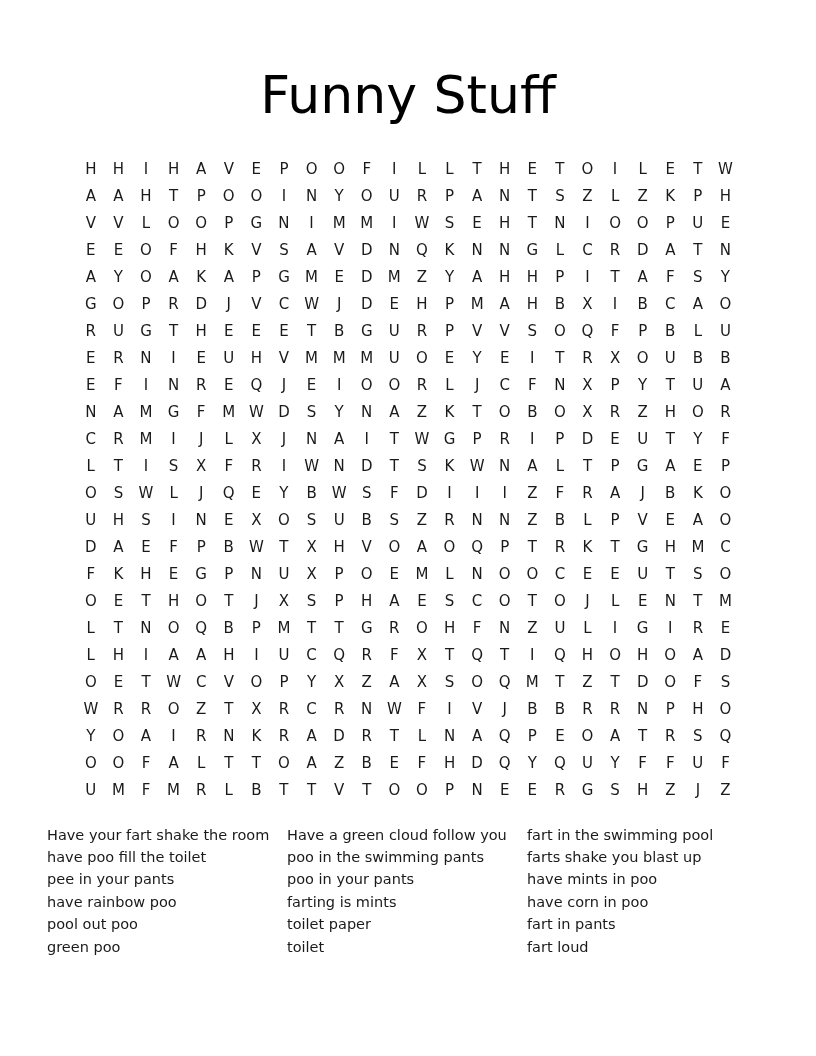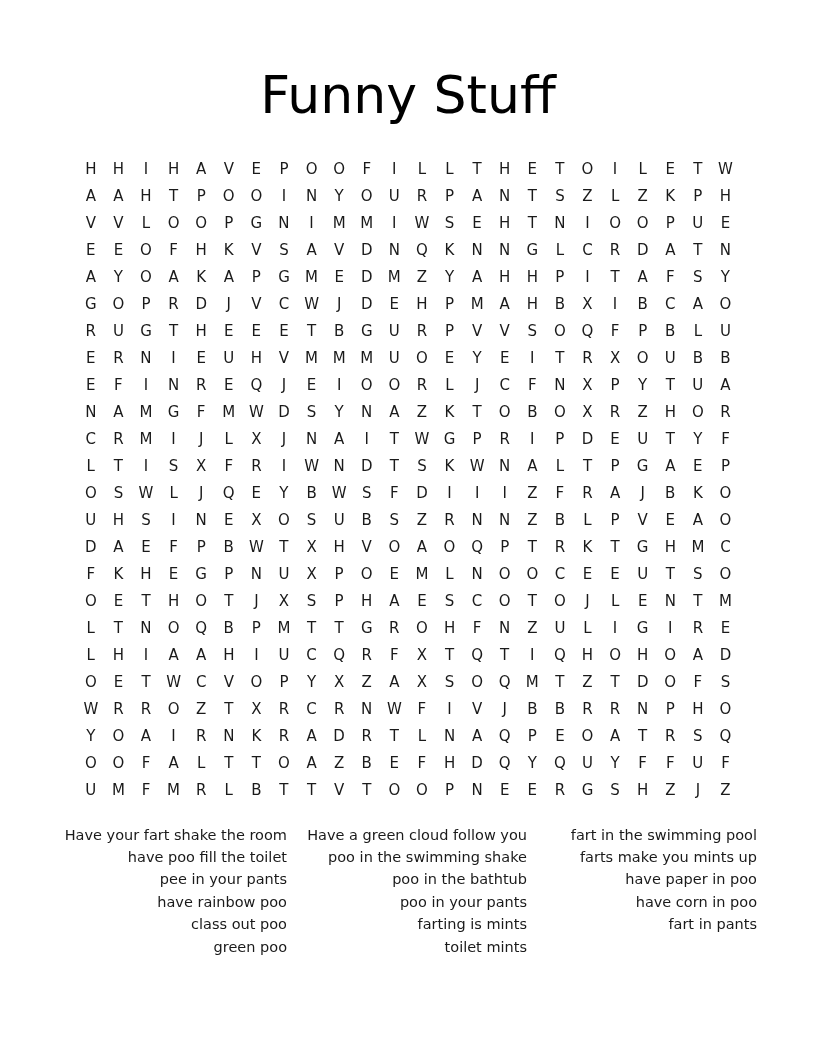--- a/index.html
+++ b/index.html
@@ -57,21 +57,20 @@
   }
 
   
   .wordlist {
     margin-top: 20px;
     padding-left: 47px;
     padding-right: 40px;
     display: flex;
     align-items: flex-start;
     gap: 0px;
-    text-align: right;
   }
   .wl-col {
     display: flex;
     flex-direction: column;
   }
   .wl-col.col-0 { width: 240px; }
   .wl-col.col-1 { width: 240px; }
   .wl-col.col-2 { width: 230px; }
   .word {
     font-family: "DejaVu Sans", sans-serif;
@@ -668,33 +667,34 @@
         <div class="cell">Z</div>
       </div>
   </div>
 
   <div class="wordlist" id="word-list">
       <div class="wl-col col-0">
         <div class="word">Have your fart shake the room</div>
         <div class="word">have poo fill the toilet</div>
         <div class="word">pee in your pants</div>
         <div class="word">have rainbow poo</div>
-        <div class="word">class out poo</div>
+        <div class="word">pool out poo</div>
         <div class="word">green poo</div>
       </div>
       <div class="wl-col col-1">
         <div class="word">Have a green cloud follow you</div>
-        <div class="word">poo in the swimming shake</div>
-        <div class="word">poo in the bathtub</div>
+        <div class="word">poo in the swimming pants</div>
         <div class="word">poo in your pants</div>
         <div class="word">farting is mints</div>
-        <div class="word">toilet mints</div>
+        <div class="word">toilet paper</div>
+        <div class="word">toilet</div>
       </div>
       <div class="wl-col col-2">
         <div class="word">fart in the swimming pool</div>
-        <div class="word">farts make you mints up</div>
-        <div class="word">have paper in poo</div>
+        <div class="word">farts shake you blast up</div>
+        <div class="word">have mints in poo</div>
         <div class="word">have corn in poo</div>
         <div class="word">fart in pants</div>
+        <div class="word">fart loud</div>
       </div>
     </div>
 
 </div>
 
 </body></html>

